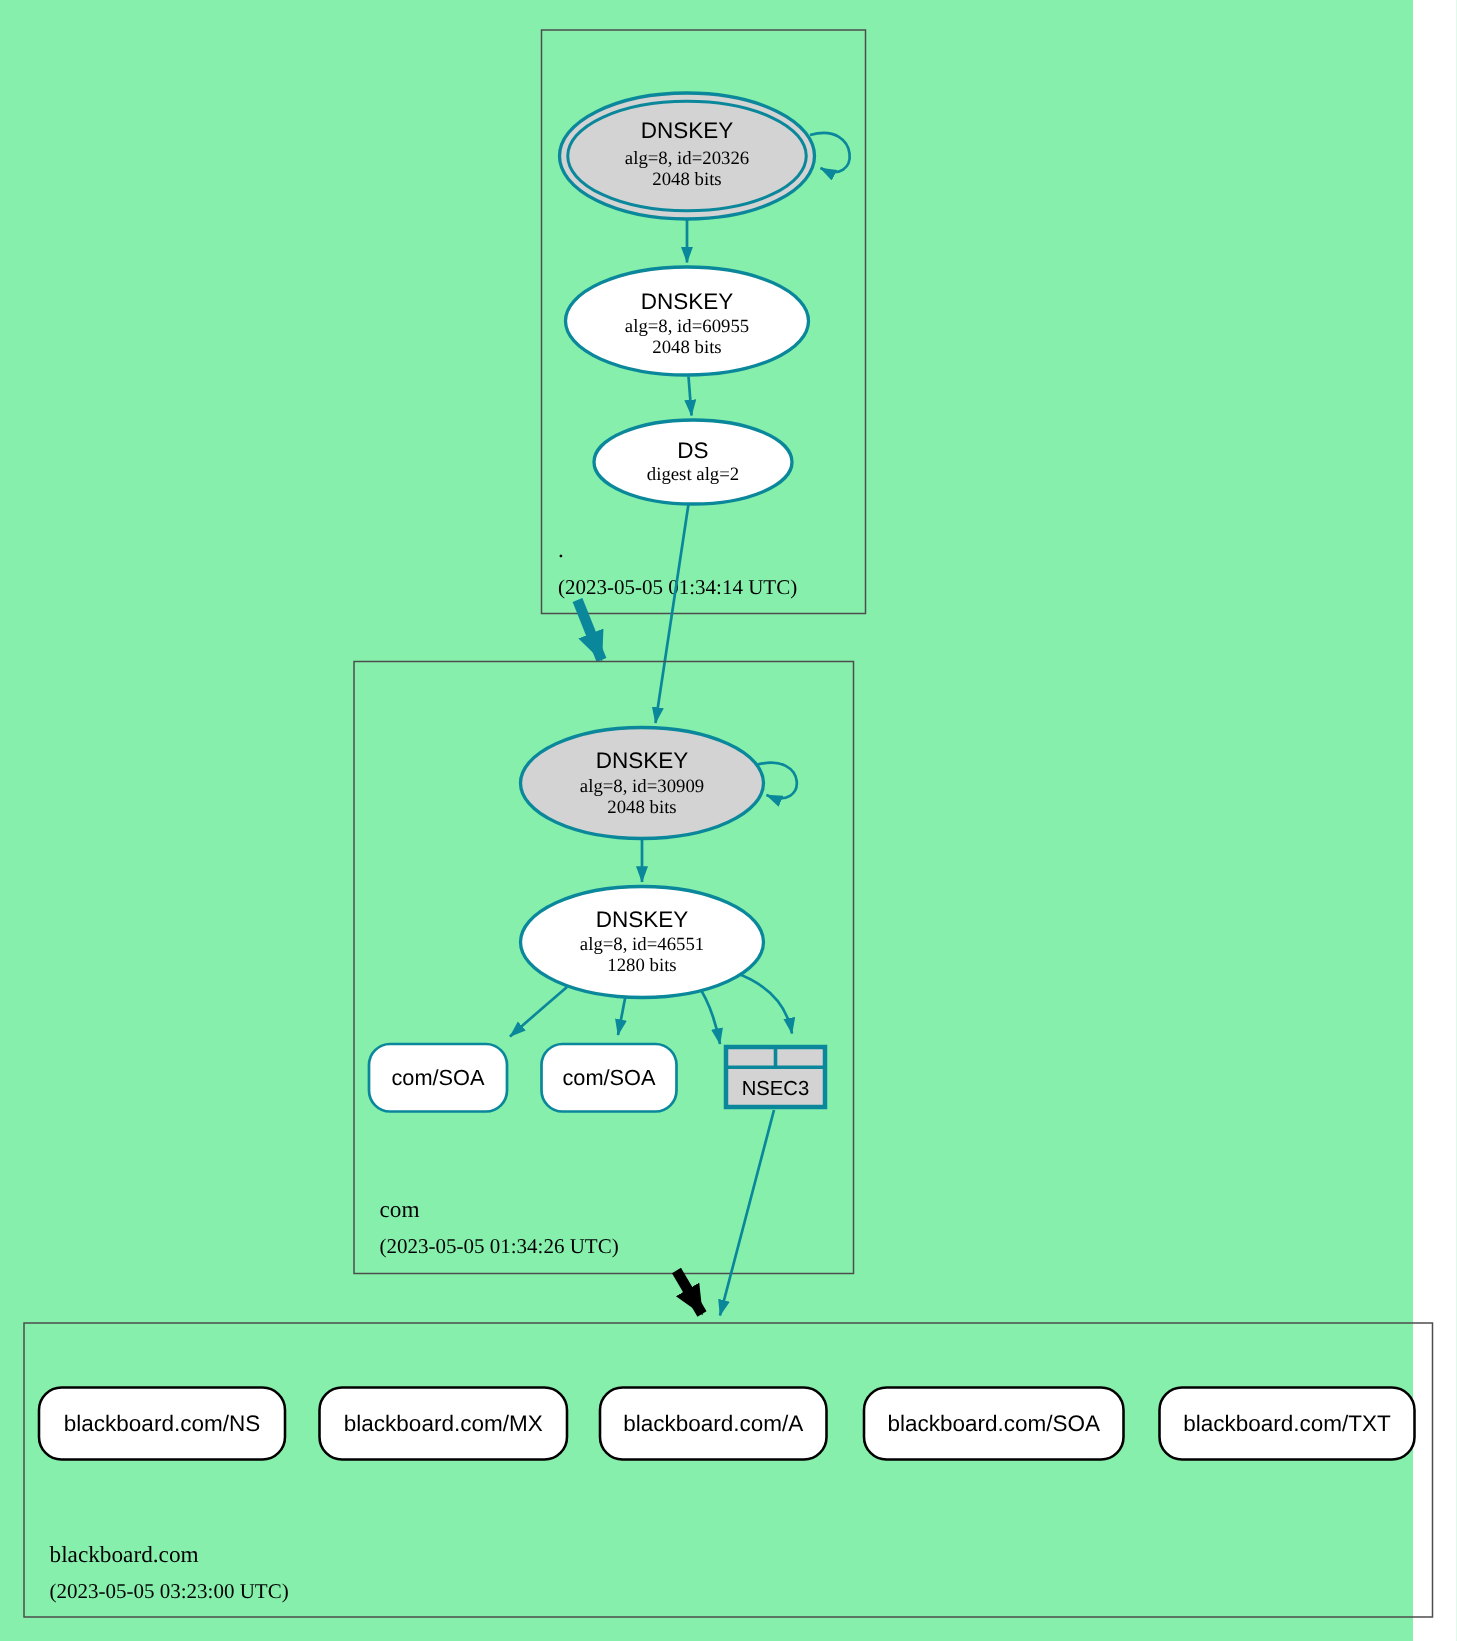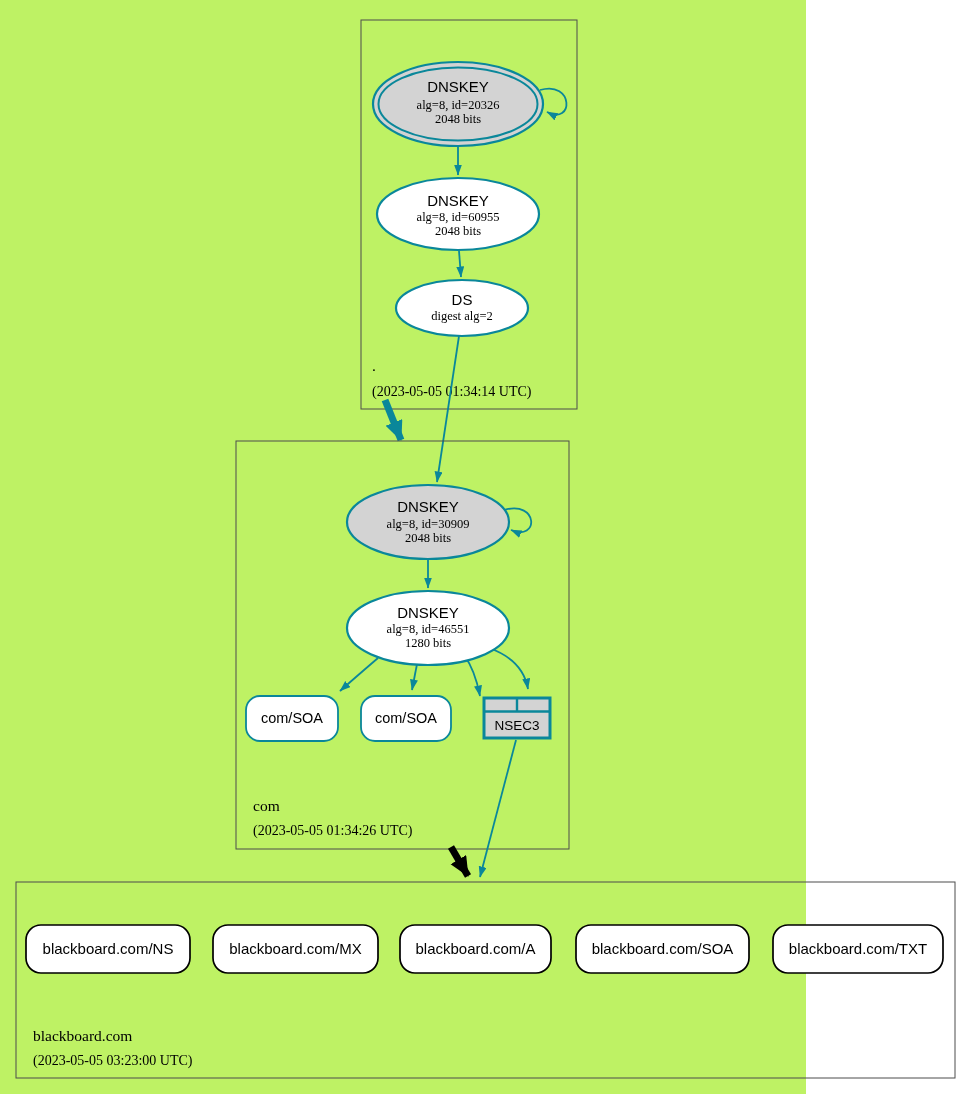--- a/index.html
+++ b/index.html
@@ -1,16 +1,16 @@
 <!DOCTYPE html>
 <html><head>
 <meta charset="utf-8">
 <style>
   html,body { margin:0; padding:0; background:#ffffff; }
-  .canvas { position:relative; width:806px; height:1094px; background:#bef264; }
+  .canvas { position:relative; width:942px; height:1094px; background:#86efac; }
   svg { display:block; }
   text { fill:#000; }
   .t-title { font:15px "Liberation Sans", sans-serif; text-anchor:middle; }
   .t-sub   { font:12.5px "Liberation Serif", serif; text-anchor:middle; }
   .t-rr    { font:15px "Liberation Sans", sans-serif; text-anchor:middle; }
   .t-rr-sm { font:14.5px "Liberation Sans", sans-serif; text-anchor:middle; }
   .t-nsec  { font:13.5px "Liberation Sans", sans-serif; text-anchor:middle; }
   .t-zone  { font:15.5px "Liberation Serif", serif; text-anchor:start; }
   .t-ts    { font:14px "Liberation Serif", serif; text-anchor:start; }
   .zone-box { fill:none; stroke:#4d4d4d; stroke-width:1; }

